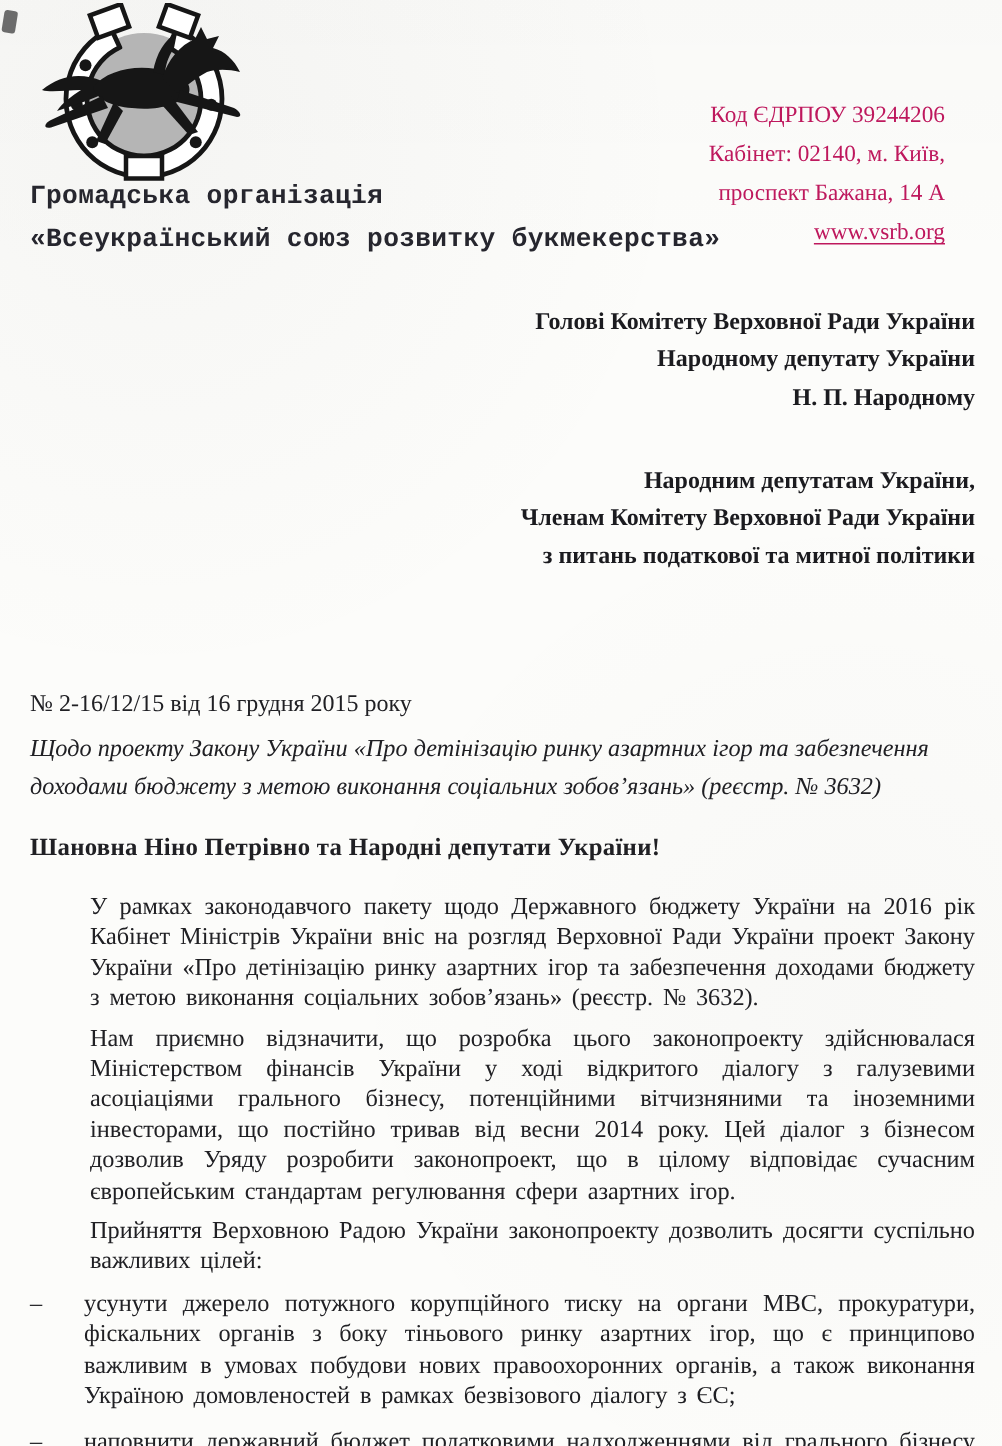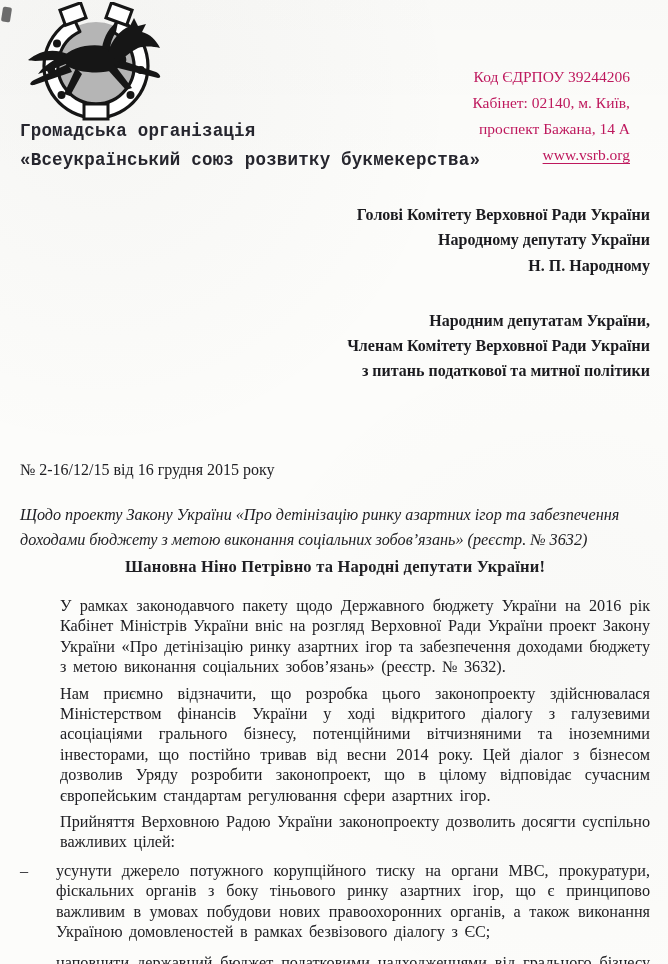--- a/index.html
+++ b/index.html
@@ -36,27 +36,27 @@
   .contact .website { text-decoration:underline; text-underline-offset:3px; }
   .recipients {
     position:absolute; top:202px; right:18px; text-align:right;
     font-weight:bold; font-size:16px; line-height:25.3px; color:#1b1b1f;
   }
   .recipients .block-secondary { margin-top:30px; }
   .letter-body {
     position:absolute; left:20px; top:461px; width:630px;
     color:#202024;
   }
-  .ref-number { font-size:16px; margin-bottom:24px; }
+  .ref-number { font-size:16px; margin-bottom:8px; }
   .subject {
     font-style:italic; font-size:16.2px; line-height:25px;
-    margin-bottom:4px; text-align:left;
+    margin-bottom:18px; text-align:left;
   }
   .salutation {
-    text-align:center; font-weight:bold; font-size:16.5px;
+    text-align:left; font-weight:bold; font-size:16.5px;
     margin-bottom:19px; letter-spacing:.2px;
   }
   .body-par {
     text-align:justify; font-size:16.2px; line-height:20.4px;
     word-spacing:2.5px; margin-bottom:6px;margin-left:40px;
   }
   .goal-list { margin-top:8px; }
   .goal-item { display:flex; margin-bottom:10px; }
   .goal-item .marker { flex:0 0 36px; font-size:16.2px; line-height:20.4px; }
   .goal-item .li-text {

